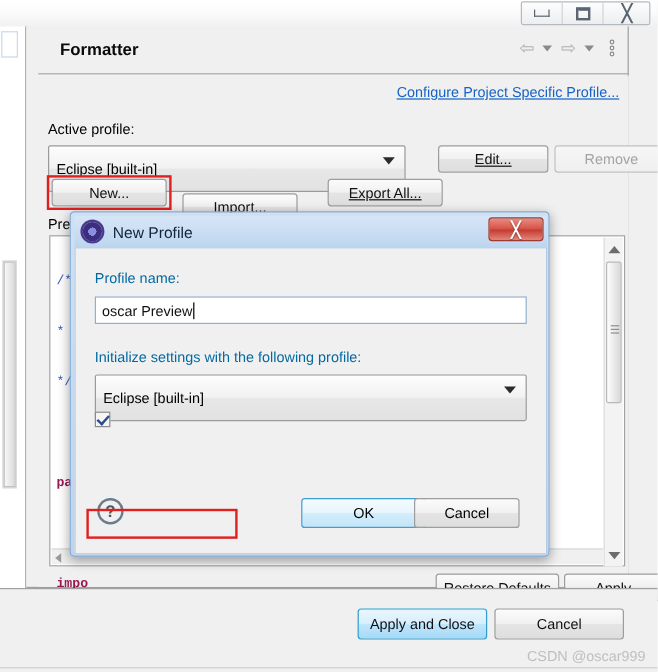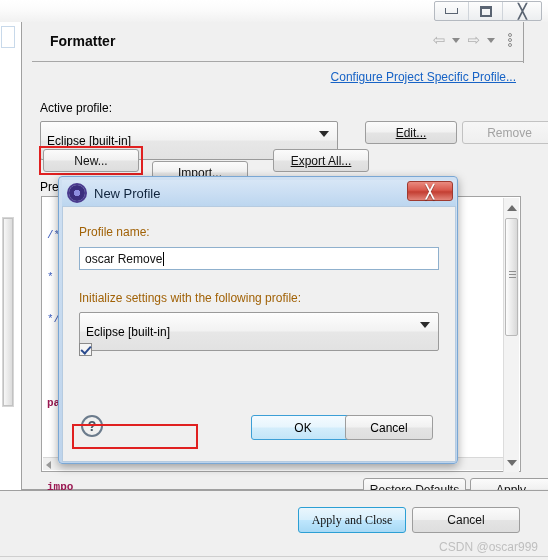--- a/index.html
+++ b/index.html
@@ -189,21 +189,21 @@
   
   .bottom-bar {
     position: absolute; left: 0; top: 490px; width: 548px; height: 70px;
     background: #f0f0f0; border-top: 1px solid #a0a0a0;
   }
   .btn-primary {
     position: absolute; height: 26px;
     background: linear-gradient(to bottom,#eaf6fd 0%,#d7effc 48%,#bee6fd 52%,#a7d9f5 100%);
     border: 1px solid #2c9fd4; border-radius: 3px;
     display: flex; align-items: center; justify-content: center;
-    font-size: 12px; color: #111; font-family: Liberation Serif, serif;
+    font-size: 12px; color: #111;
   }
   #btn-apply-close { left: 298px; top: 507px; width: 108px; }
   #btn-cancel-page { left: 412px; top: 507px; width: 108px; height: 26px; }
   .watermark {
     position: absolute; right: 10px; top: 540px;
     color: #bfbfbf; font-size: 12px;
   }
   .bottom-rule {
     position:absolute; left:0; top:556px; width:548px; height:1px; background:#cfcfcf;
   }
@@ -233,21 +233,21 @@
     background: linear-gradient(to bottom,#e98b80 0%,#d9584c 45%,#c33e32 55%,#e3857a 100%);
     border: 1px solid #9f3a30; border-radius: 3px;
     display: flex; align-items: center; justify-content: center;
     color: #fff; font-weight: bold; font-size: 13px;
     text-shadow: 0 1px 1px rgba(0,0,0,.5);
   }
   .dlg-client {
     position: absolute; left: 3px; top: 29px; width: 394px; height: 256px;
     background: #f0f0f0; border: 1px solid #b6cbe0;
   }
-  .dlg-lbl { position: absolute; font-size: 12px; color: #a16207; }
+  .dlg-lbl { position: absolute; font-size: 12px; color: #0369a1; }
   #lbl-profile-name { left: 16px; top: 18px; }
   #lbl-init { left: 16px; top: 84px; }
   .text-input {
     position: absolute; left: 16px; top: 40px; width: 360px; height: 23px;
     background: #fff; border: 1px solid #8fb0cd;
     display: flex; align-items: center; padding-left: 5px;
     font-size: 12px; color: #111;
   }
   .caret-bar {
     display: inline-block; width: 1px; height: 14px; background: #000;
@@ -404,21 +404,21 @@
       <span class="dlg-icon"></span>
       <span class="dlg-title">New Profile</span>
       <span class="dlg-close">╳</span>
     </div>
 
     <div class="dlg-client">
 
       <div class="dlg-lbl" id="lbl-profile-name">Profile name:</div>
 
       <div class="text-input">
-        <span>oscar Remove</span>
+        <span>oscar Preview</span>
           <span class="caret-bar"></span>
       </div>
 
       <div class="dlg-lbl" id="lbl-init">Initialize settings with the following profile:</div>
 
       <div class="combo" id="dlg-combo">
         <span>Eclipse [built-in]</span>
         <span class="caret"></span>
       </div>
 

